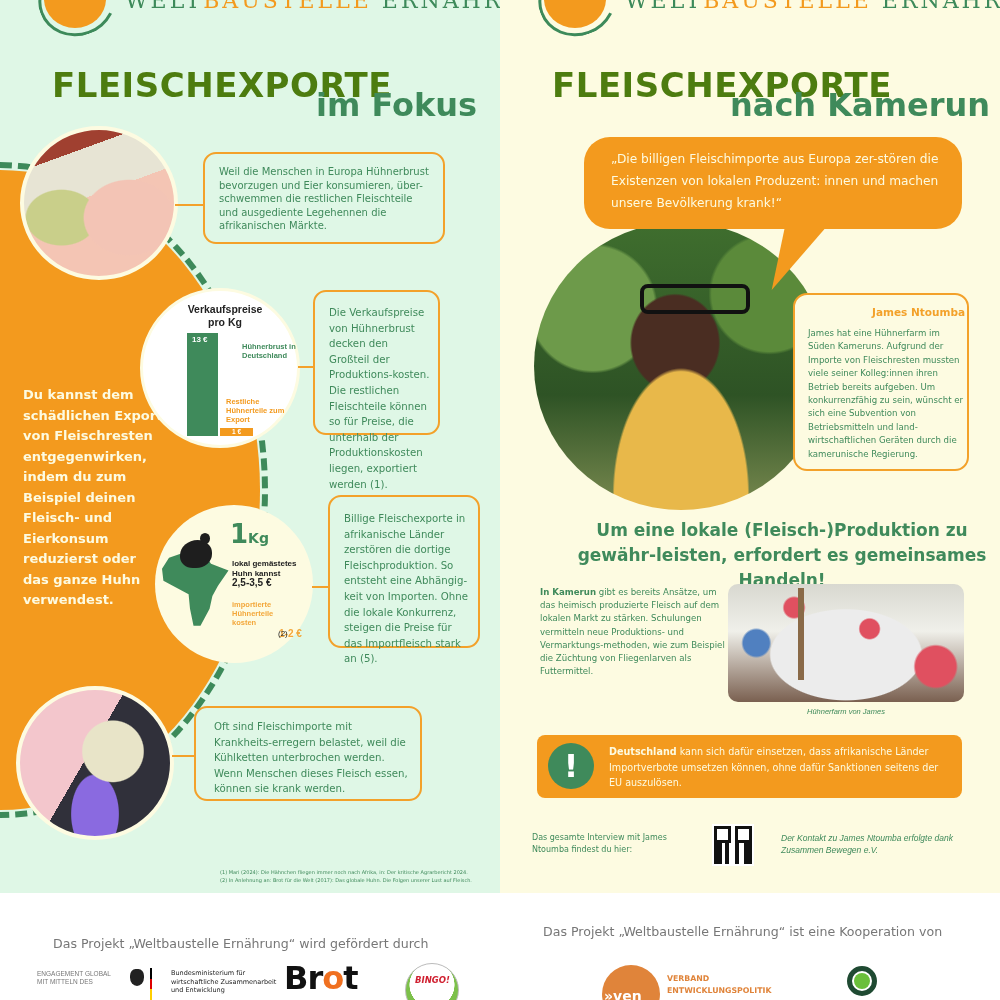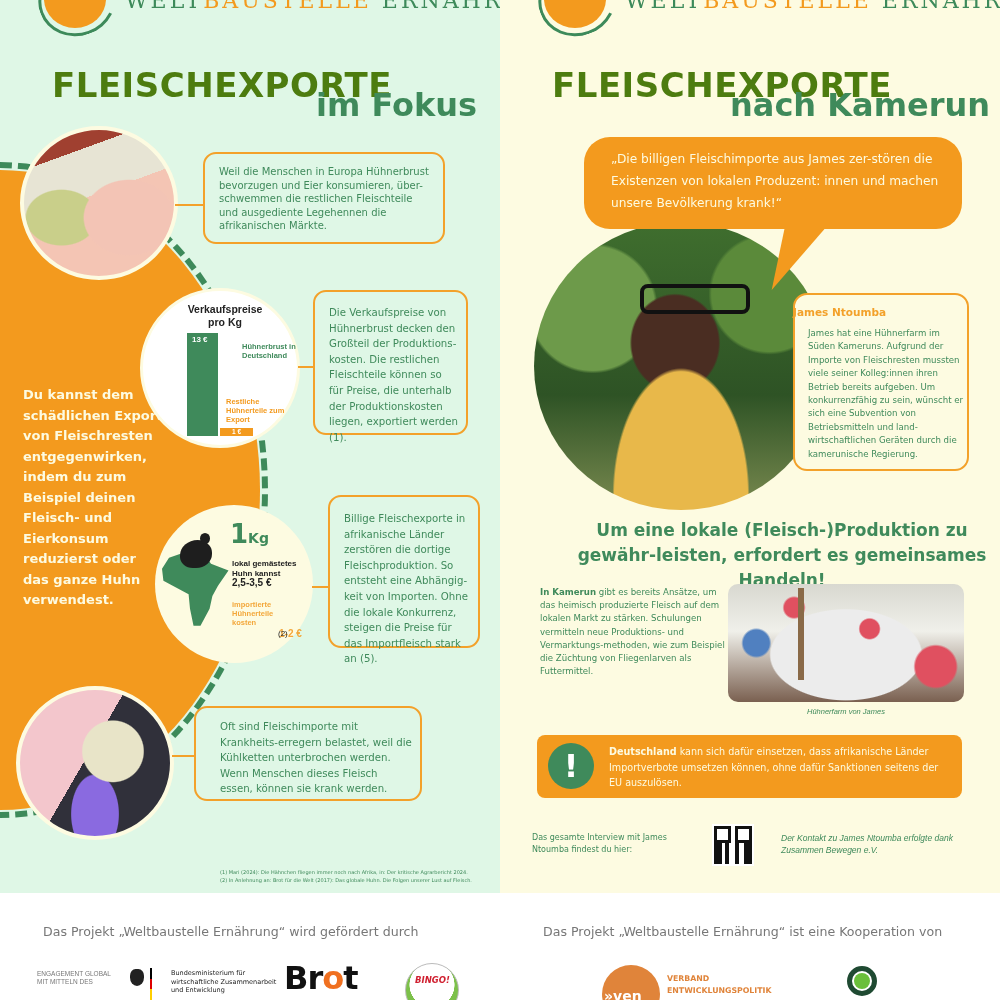--- a/index.html
+++ b/index.html
@@ -68,21 +68,21 @@
 
   .portrait { position: absolute; left: 534px; top: 222px; width: 294px; height: 288px; border-radius: 50%; overflow: hidden; background:
       radial-gradient(ellipse at 50% 95%, #e8b84a 0 32%, transparent 33%),
       radial-gradient(ellipse at 48% 42%, #4a2d22 0 20%, transparent 21%),
       radial-gradient(circle at 20% 30%, #6d9a4a 0 20%, transparent 21%),
       radial-gradient(circle at 80% 25%, #5b8a3a 0 18%, transparent 19%),
       linear-gradient(180deg, #3f6e2e, #2e5325 60%, #7a8a50); }
   .glasses { position: absolute; left: 640px; top: 284px; width: 110px; height: 30px; border: 4px solid #111; border-radius: 8px; }
 
   .bio-box { position: absolute; left: 793px; top: 293px; width: 176px; height: 178px; border: 2.5px solid #f3a12a; border-radius: 14px; background: #fdfbe1; }
-  .bio-name { position: absolute; left: 793px; top: 306px; width: 172px; text-align: left; font-family: "DejaVu Sans", sans-serif; font-size: 10.5px; font-weight: bold; color: #f3a12a; }
+  .bio-name { position: absolute; left: 793px; top: 306px; width: 172px; text-align: right; font-family: "DejaVu Sans", sans-serif; font-size: 10.5px; font-weight: bold; color: #f3a12a; }
   .bio-text { position: absolute; left: 808px; top: 327px; width: 160px; font-family: "DejaVu Sans", sans-serif; font-size: 8.6px; line-height: 13.4px; color: #3f8a5b; }
 
   .action-title { position: absolute; left: 560px; top: 518px; width: 444px; text-align: center; font-family: "DejaVu Sans", sans-serif; font-weight: bold; font-size: 17px; line-height: 25px; color: #3f8a5b; }
   .kamerun-text { position: absolute; left: 540px; top: 586px; width: 190px; font-family: "DejaVu Sans", sans-serif; font-size: 8.6px; line-height: 13.2px; color: #3f8a5b; }
   .kamerun-text b { font-weight: bold; }
   .farm-photo { position: absolute; left: 728px; top: 584px; width: 236px; height: 118px; border-radius: 10px; background:
       radial-gradient(circle at 28% 20%, #e05060 0 5%, transparent 6%),
       radial-gradient(circle at 60% 38%, #e05060 0 6%, transparent 7%),
       radial-gradient(circle at 88% 70%, #e05060 0 9%, transparent 10%),
       radial-gradient(circle at 12% 50%, #5080c0 0 6%, transparent 7%),
@@ -159,27 +159,27 @@
   <div class="africa-local" style="width:80px;">lokal gemästetes Huhn kannst</div>
   <div class="africa-local-price">2,5-3,5 €</div>
   <div class="africa-imp" style="width:60px;">importierte Hühnerteile kosten</div>
   <div class="africa-imp-price">1-2 €</div>
   <div class="africa-ref">(2)</div>
 
   <div class="connector" style="left:175px; top:204px; width:30px;"></div>
   <div class="callout" style="left:203px; top:152px; width:242px; height:92px; padding:11px 10px 0 14px;">Weil die Menschen in Europa Hühnerbrust bevorzugen und Eier konsumieren, über-schwemmen die restlichen Fleischteile und ausgediente Legehennen die afrikanischen Märkte.</div>
 
   <div class="connector" style="left:298px; top:366px; width:17px;"></div>
-  <div class="callout" style="left:313px; top:290px; width:155px; height:145px; padding:13px 8px 0 14px; font-size:10.2px; line-height:15.6px;">Die Verkaufspreise von Hühnerbrust decken den Großteil der Produktions-kosten. Die restlichen Fleischteile können so für Preise, die unterhalb der Produktionskosten liegen, exportiert werden (1).</div>
+  <div class="callout" style="left:313px; top:290px; width:127px; height:145px; padding:13px 8px 0 14px; font-size:10.2px; line-height:15.6px;">Die Verkaufspreise von Hühnerbrust decken den Großteil der Produktions-kosten. Die restlichen Fleischteile können so für Preise, die unterhalb der Produktionskosten liegen, exportiert werden (1).</div>
 
   <div class="connector" style="left:312px; top:586px; width:18px;"></div>
   <div class="callout" style="left:328px; top:495px; width:152px; height:153px; padding:14px 8px 0 14px; font-size:10.2px; line-height:15.6px;">Billige Fleischexporte in afrikanische Länder zerstören die dortige Fleischproduktion. So entsteht eine Abhängig-keit von Importen. Ohne die lokale Konkurrenz, steigen die Preise für das Importfleisch stark an (5).</div>
 
   <div class="connector" style="left:172px; top:755px; width:24px;"></div>
-  <div class="callout" style="left:194px; top:706px; width:228px; height:95px; padding:11px 8px 0 24px; font-size:10.2px; line-height:15.6px;">Oft sind Fleischimporte mit Krankheits-erregern belastet, weil die Kühlketten unterbrochen werden. Wenn Menschen dieses Fleisch essen, können sie krank werden.</div>
+  <div class="callout" style="left:194px; top:706px; width:228px; height:95px; padding:11px 8px 0 18px; font-size:10.2px; line-height:15.6px;">Oft sind Fleischimporte mit Krankheits-erregern belastet, weil die Kühlketten unterbrochen werden. Wenn Menschen dieses Fleisch essen, können sie krank werden.</div>
 
   <div class="footnotes">
     <div>(1) Mari (2024): Die Hähnchen fliegen immer noch nach Afrika, in: Der kritische Agrarbericht 2024.</div>
     <div>(2) In Anlehnung an: Brot für die Welt (2017): Das globale Huhn. Die Folgen unserer Lust auf Fleisch.</div>
   </div>
 </div>
 
 <div class="panel panel-right">
   <div class="logo">
     <div class="logo-ring"></div>
@@ -188,42 +188,42 @@
   <div class="logo-text"><span>WELT</span><span class="o">BAUSTELLE</span> <span>ERNÄHRUNG</span></div>
   <div class="title-1">FLEISCHEXPORTE</div>
   <div class="title-2" style="left:230px;">nach Kamerun</div>
 </div>
 
 <div class="portrait"></div>
 <div class="glasses"></div>
 
 <div class="speech-tail"></div>
 <div class="speech"></div>
-<div class="speech-text">„Die billigen Fleischimporte aus James zer-stören die Existenzen von lokalen Produzent: innen und machen unsere Bevölkerung krank!“</div>
+<div class="speech-text">„Die billigen Fleischimporte aus Europa zer-stören die Existenzen von lokalen Produzent: innen und machen unsere Bevölkerung krank!“</div>
 
 <div class="bio-box"></div>
 <div class="bio-name">James Ntoumba</div>
 <div class="bio-text">James hat eine Hühnerfarm im Süden Kameruns. Aufgrund der Importe von Fleischresten mussten viele seiner Kolleg:innen ihren Betrieb bereits aufgeben. Um konkurrenzfähig zu sein, wünscht er sich eine Subvention von Betriebsmitteln und land-wirtschaftlichen Geräten durch die kamerunische Regierung.</div>
 
 <div class="action-title">Um eine lokale (Fleisch-)Produktion zu gewähr-leisten, erfordert es gemeinsames Handeln!</div>
 
 <div class="kamerun-text"><b>In Kamerun</b><span> gibt es bereits Ansätze, um das heimisch produzierte Fleisch auf dem lokalen Markt zu stärken. Schulungen vermitteln neue Produktions- und Vermarktungs-methoden, wie zum Beispiel die Züchtung von Fliegenlarven als Futtermittel.</span></div>
 <div class="farm-photo"></div>
 <div class="farm-post"></div>
 <div class="farm-caption">Hühnerfarm von James</div>
 
 <div class="warn-box"></div>
 <div class="warn-icon">!</div>
 <div class="warn-text"><b>Deutschland</b><span> kann sich dafür einsetzen, dass afrikanische Länder Importverbote umsetzen können, ohne dafür Sanktionen seitens der EU auszulösen.</span></div>
 
 <div class="interview-text">Das gesamte Interview mit James Ntoumba findest du hier:</div>
 <div class="qr"></div>
 <div class="contact-text">Der Kontakt zu James Ntoumba erfolgte dank Zusammen Bewegen e.V.</div>
 
-<div class="footer-heading" style="left:43px;">Das Projekt „Weltbaustelle Ernährung“ wird gefördert durch</div>
+<div class="footer-heading" style="left:53px;margin-top:12px;">Das Projekt „Weltbaustelle Ernährung“ wird gefördert durch</div>
 <div class="footer-heading" style="left:543px;">Das Projekt „Weltbaustelle Ernährung“ ist eine Kooperation von</div>
 
 <div class="eg-text">
   <div>ENGAGEMENT GLOBAL</div>
   <div>MIT MITTELN DES</div>
 </div>
 <div class="eagle"></div>
 <div class="bmz-bar"></div>
 <div class="bmz-text">
   <div>Bundesministerium für</div>

